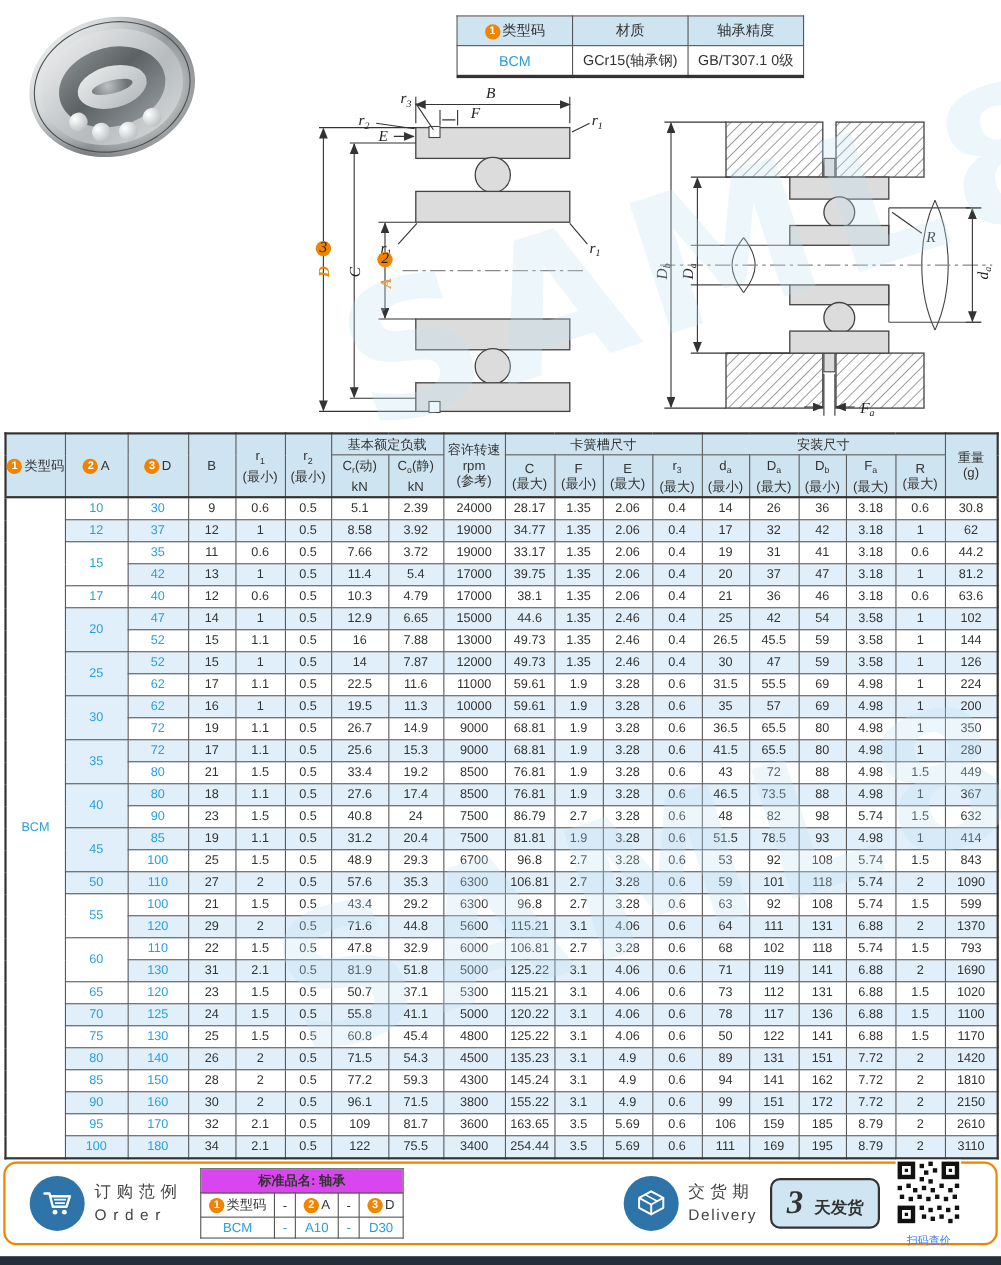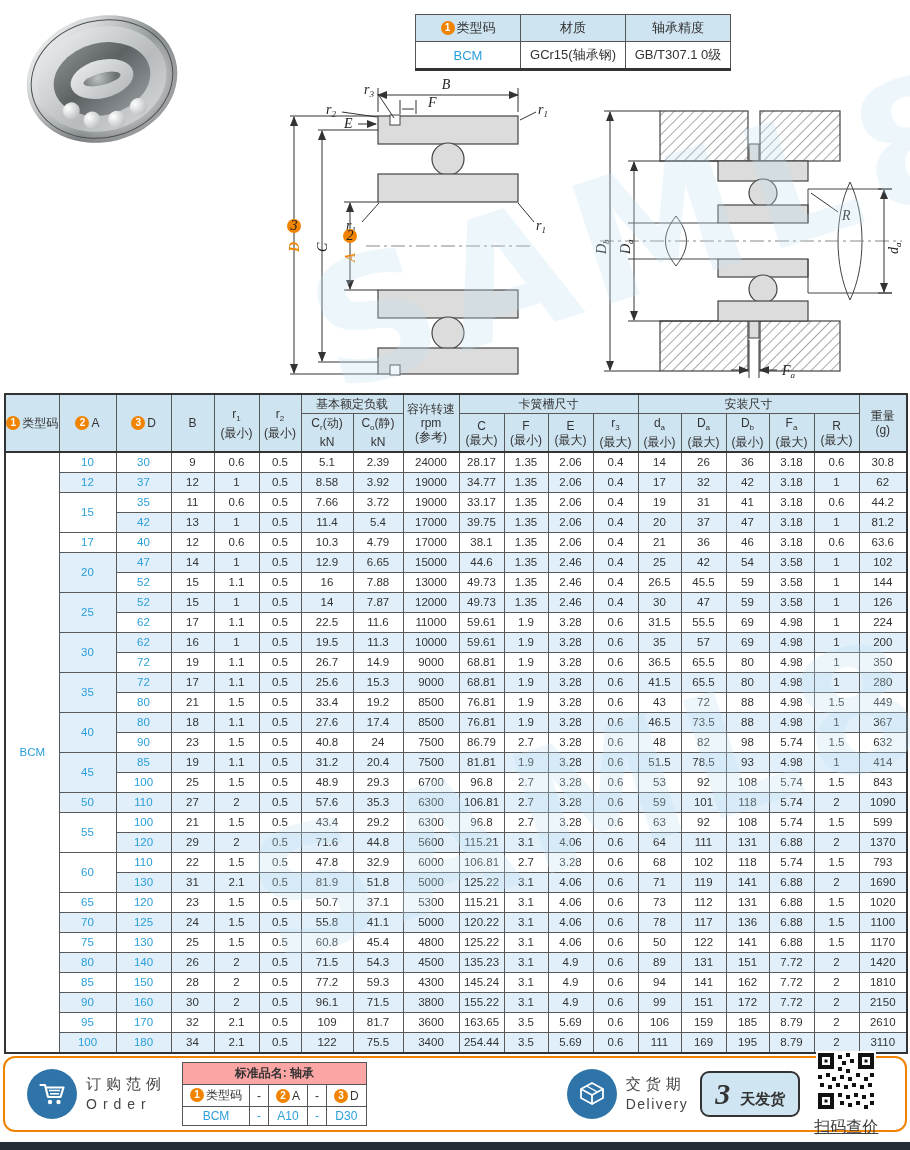--- a/index.html
+++ b/index.html
@@ -60,30 +60,30 @@
   .footer-box{position:absolute;left:3px;top:1056px;width:904px;height:76px;border:2px solid #f08300;
               border-radius:12px;box-sizing:border-box;background:#fff;display:flex;align-items:center;
               padding:0 22px;z-index:3;}
   .circle-icon{width:50px;height:50px;border-radius:50%;background:#2e74a8;display:flex;
                align-items:center;justify-content:center;flex:0 0 auto;}
   .grp-titles{margin-left:9px;font-size:15px;color:#444;line-height:20px;white-space:nowrap;}
   .grp-titles .cn{letter-spacing:5px;}
   .grp-titles .en{letter-spacing:6px;font-size:14px;}
   .order-table{border-collapse:collapse;margin-left:16px;}
   .order-table th,.order-table td{border:1px solid #555;font-size:12px;text-align:center;padding:2px 7px;}
-  .order-table th{font-weight:bold;background:#fca5a5;}
+  .order-table th{font-weight:bold;background:#d946ef;}
   .order-table .blue-row td{color:#2b9fd9;}
   .delivery-group{display:flex;align-items:center;margin-left:200px;}
   .delivery-box{margin-left:12px;border:2px solid #333;border-radius:9px;background:#cfe6f2;
                 padding:4px 13px;display:flex;align-items:baseline;white-space:nowrap;}
   .delivery-box .days{font-size:30px;font-style:italic;font-weight:bold;
                       font-family:"Liberation Serif","DejaVu Serif",serif;margin-right:10px;}
   .delivery-box .unit{font-size:15px;font-weight:bold;}
   .qr-group{margin-left:14px;text-align:center;}
-  .qr-group .cap{font-size:16px;margin-top:2px;color:#404040;text-decoration:underline;}
+  .qr-group .cap{font-size:10px;margin-top:2px;color:#3b82f6;}
   .bottom-bar{position:absolute;left:0;bottom:0;width:910px;height:8px;background:#232e39;z-index:5;}
 </style>
 </head>
 <body>
 
 <div class="page">
 
   <span class="wm" style="left:300px;top:130px;">SAML8</span>
   <span class="wm" style="left:240px;top:700px;">SAML8</span>
 

